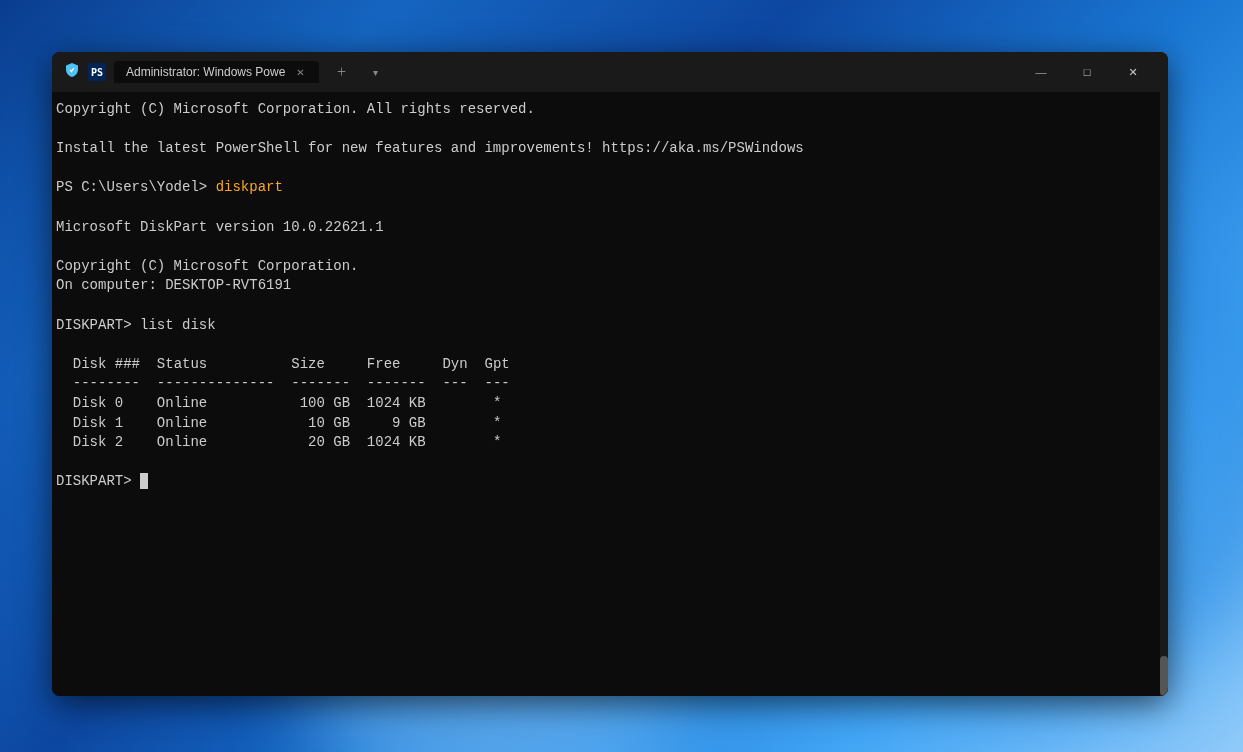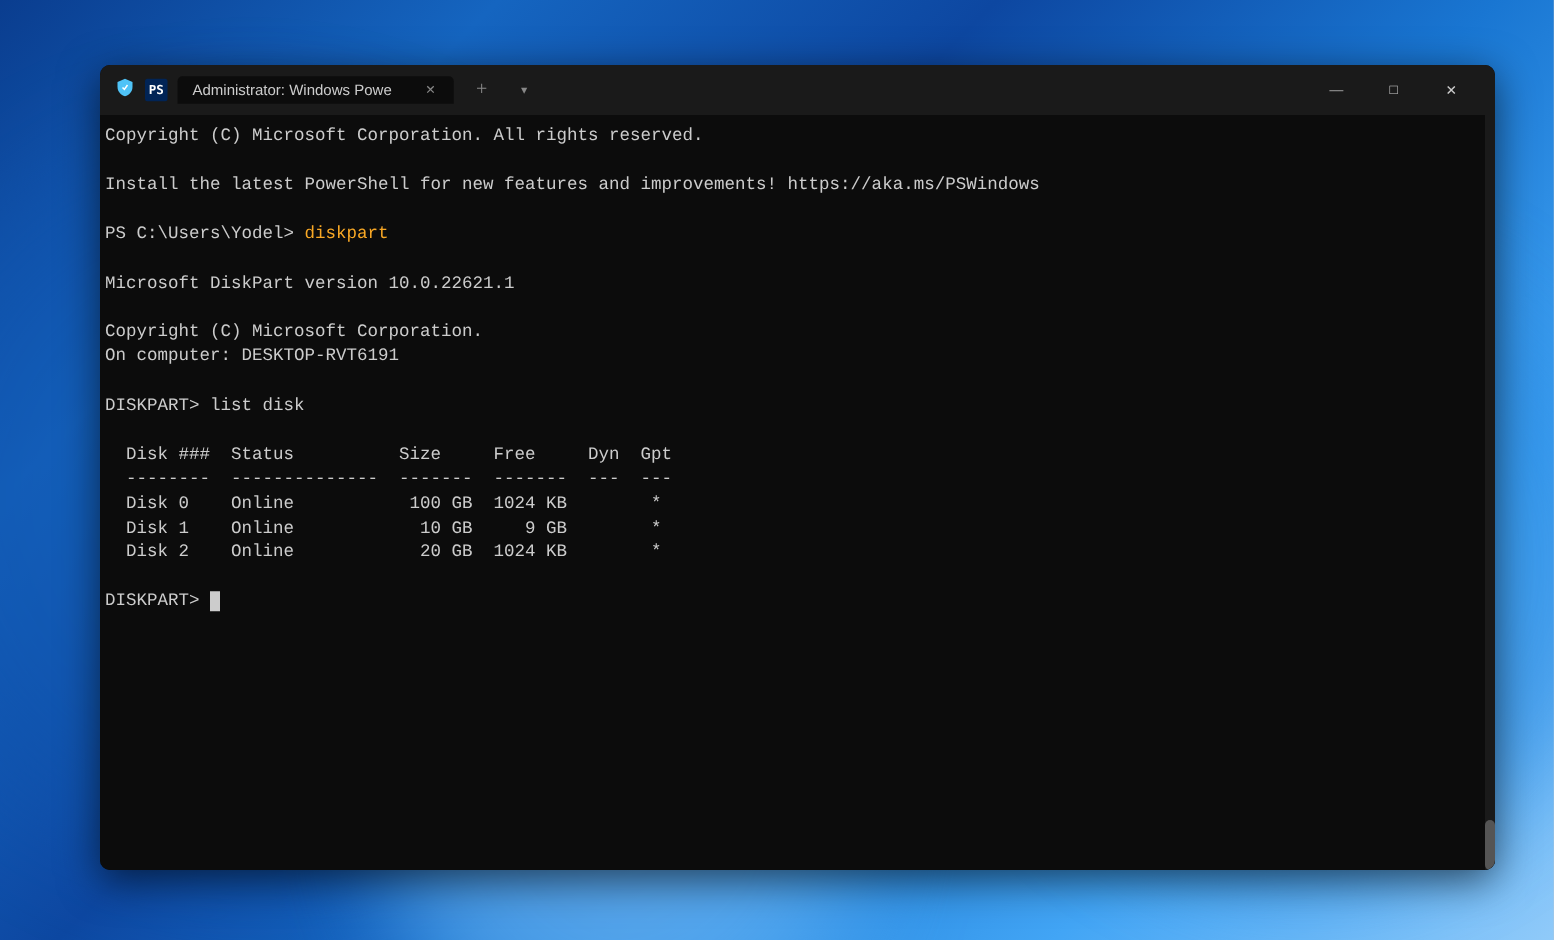--- a/index.html
+++ b/index.html
@@ -32,21 +32,21 @@
     .bg-blob-3 {
       width: 400px; height: 400px;
       background: radial-gradient(circle, #90caf9, #42a5f5);
       bottom: -100px; left: 300px;
     }
 
     
     .terminal-window {
       position: absolute;
       top: 52px;
-      left: 80px;
+      left: 52px;
       width: 1116px;
       height: 644px;
       background: #0c0c0c;
       border-radius: 8px;
       box-shadow: 0 8px 32px rgba(0,0,0,0.6);
       display: flex;
       flex-direction: column;
       overflow: hidden;
     }
 
@@ -77,21 +77,21 @@
       justify-content: center;
       font-size: 10px;
       color: white;
       font-weight: bold;
       font-family: Consolas, monospace;
     }
 
     .tab-item {
       display: flex;
       align-items: center;
-      gap: 24px;
+      gap: 8px;
       background: #0c0c0c;
       padding: 4px 12px;
       border-radius: 4px 4px 0 0;
       color: #cccccc;
       font-family: 'Segoe UI', sans-serif;
       font-size: 12px;
     }
 
     .tab-close {
       width: 14px;

